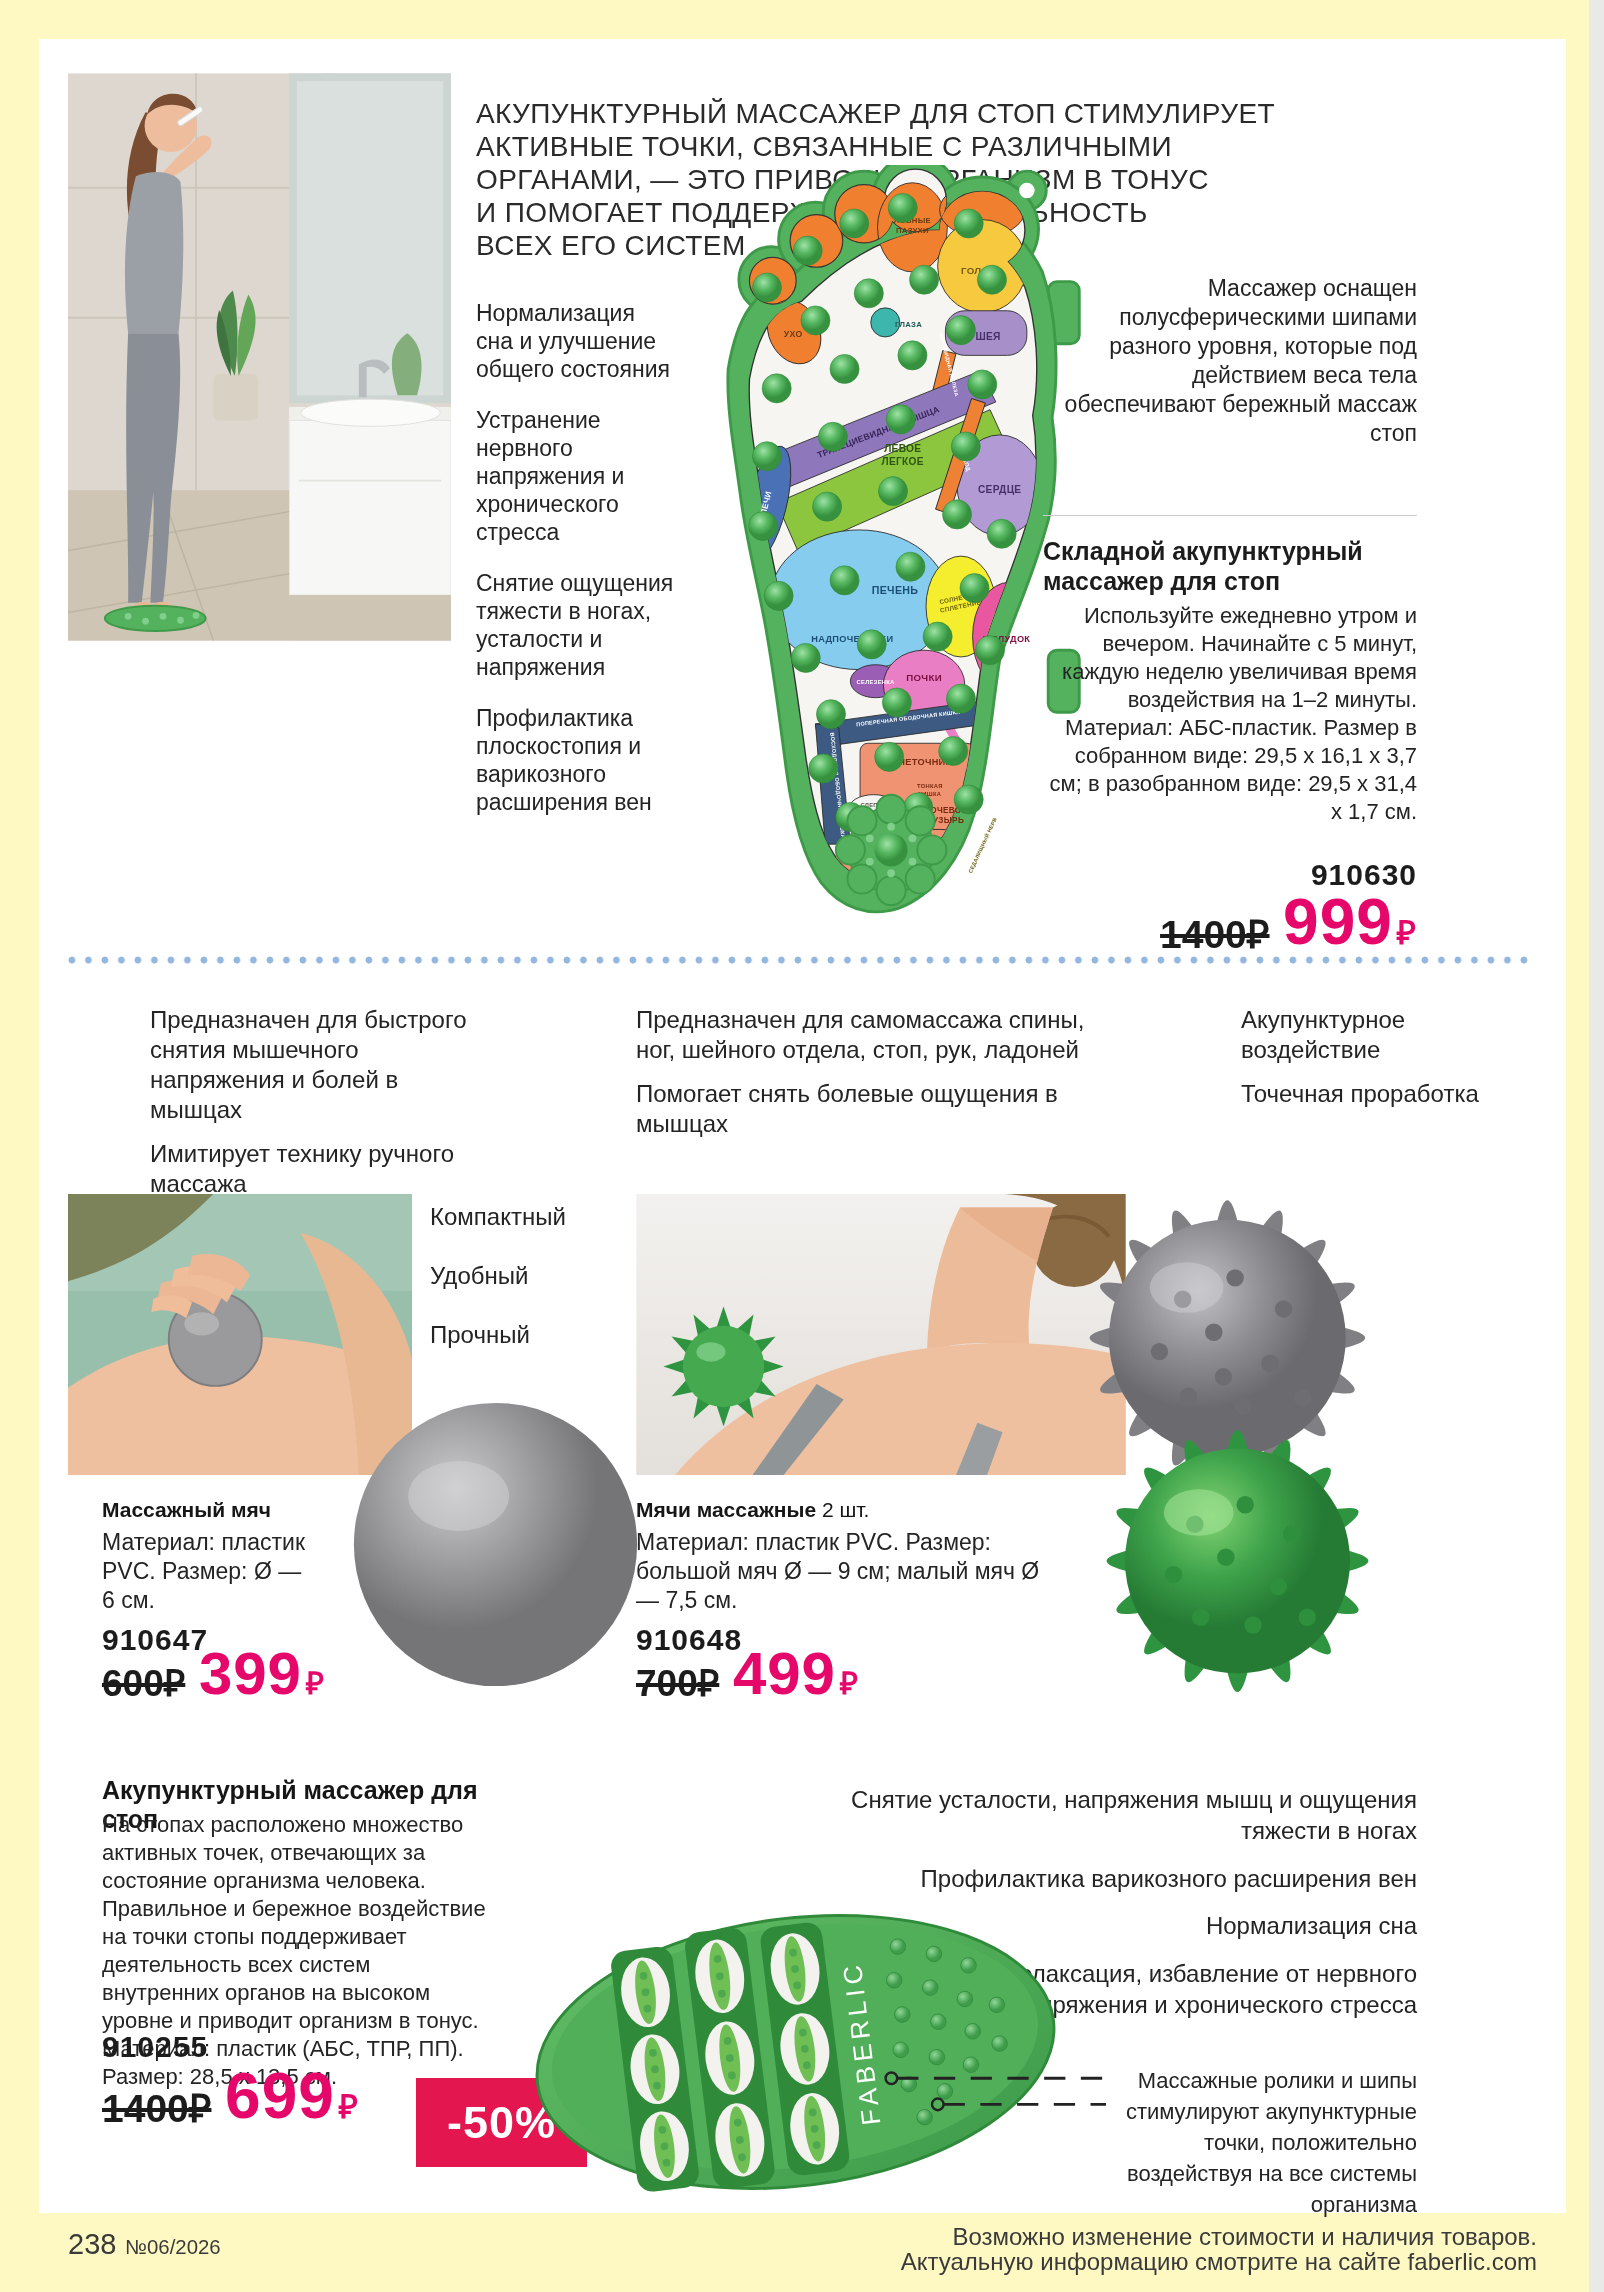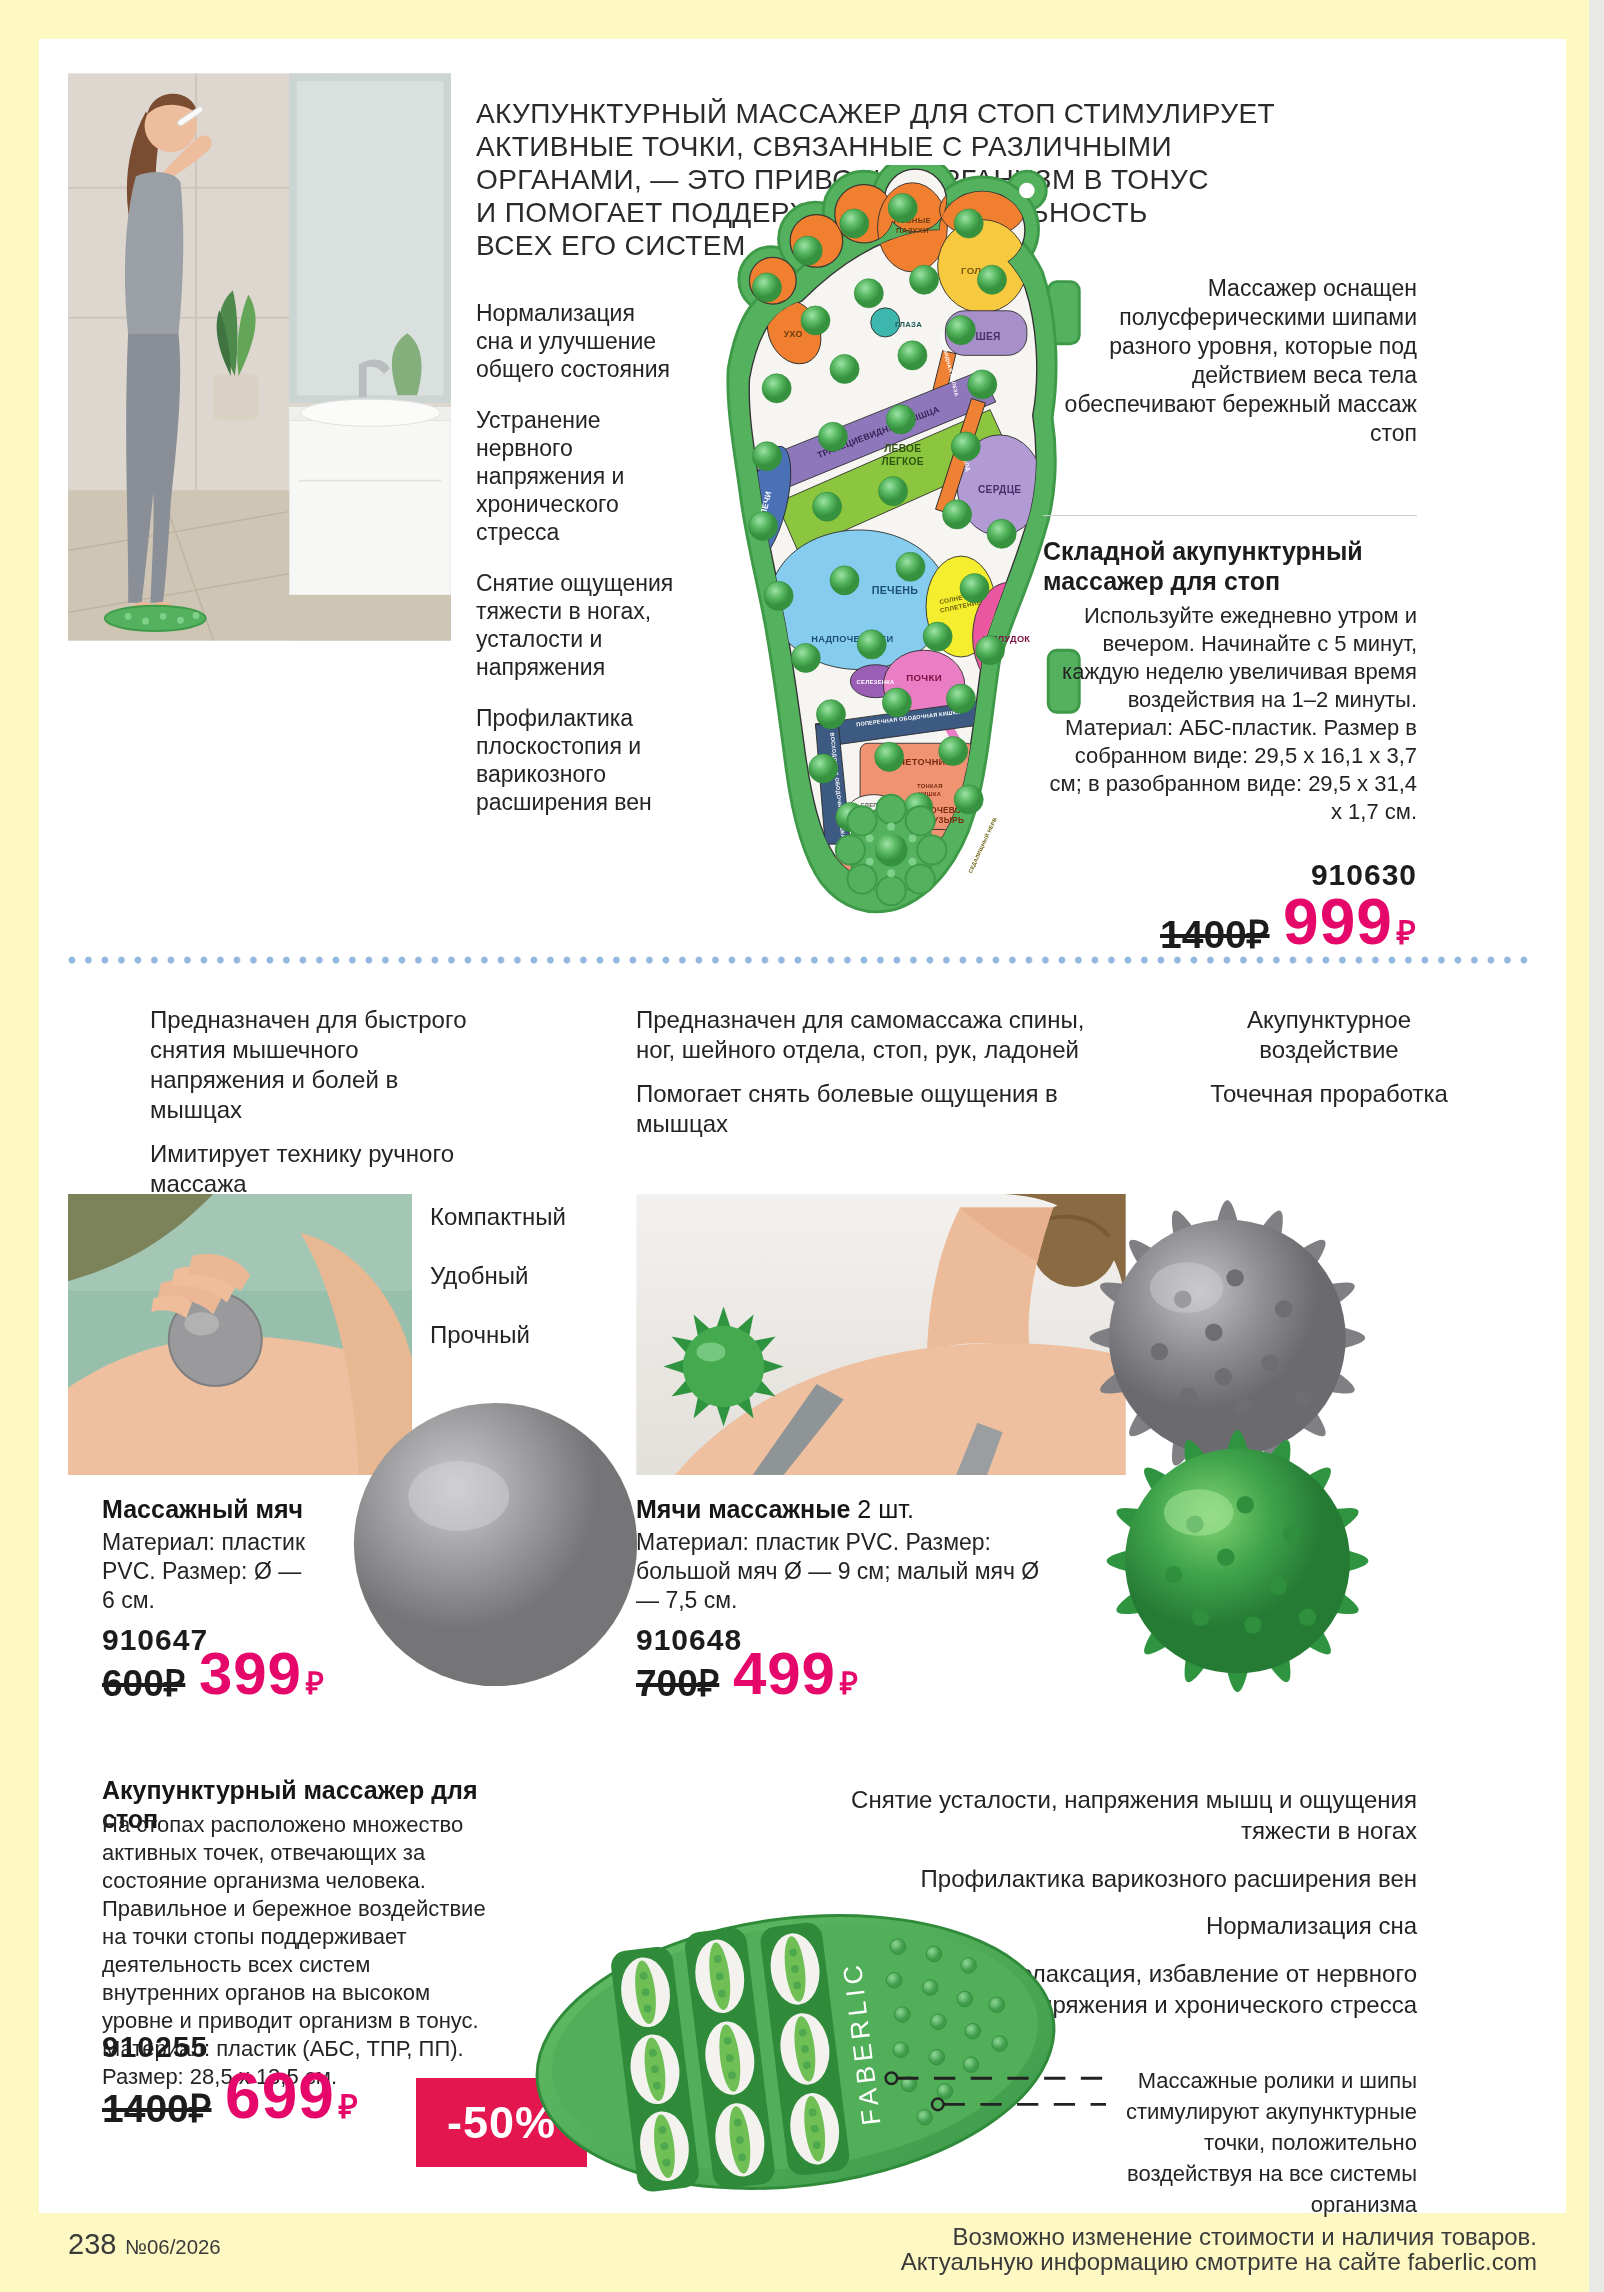--- a/index.html
+++ b/index.html
@@ -17,25 +17,25 @@
   .price-row{display:flex;align-items:flex-end;gap:13.6px;}
   .price-row.right{left:1004px;top:846px;width:374px;justify-content:flex-end;}
   .old-price{font-size:39px;font-weight:700;color:#1c1c1c;text-decoration:line-through;text-decoration-thickness:3.9px;}
   .new-price{font-size:64px;font-weight:700;color:#e6076b;letter-spacing:1px;}
   .new-price .cur{font-size:33px;font-weight:700;margin-left:3.9px;}
   .dots{left:29px;top:916px;width:1467px;height:9.7px;background-image:radial-gradient(circle at 3.9px 4.9px,#93b7de 3.1px,rgba(0,0,0,0) 3.7px);background-size:16.5px 9.7px;background-repeat:repeat-x;}
   .claim{font-size:24px;line-height:30px;color:#242424;}
   .claim p{margin:0 0 13.6px 0;}
   .c1{left:63px;top:966px;width:320px;margin-left:48px;}
   .c2{left:597px;top:966px;width:461px;}
-  .c3{left:1164px;top:966px;width:252px;text-align:center;}
+  .c3{left:1202px;top:966px;width:252px;}
   .features{left:391px;top:1163px;font-size:24px;line-height:29px;}
   .features div{margin-bottom:30px;}
   .prod-block{font-size:23px;line-height:29px;color:#242424;}
-  .prod-block .t{font-size:25px;font-weight:700;color:#161616;margin-bottom:3.9px;}
+  .prod-block .t{font-size:21px;font-weight:700;color:#161616;margin-bottom:3.9px;}
   .prod-block .t .qty{font-weight:400;}
   .prod-block .art{font-size:30px;font-weight:600;letter-spacing:1px;margin-top:9.7px;color:#1c1c1c;}
   .prod-block .price-row{margin-top:5.8px;}
   .p1{left:63px;top:1456px;width:208px;}
   .p2{left:597px;top:1456px;width:427px;}
   .bt-title{left:63px;top:1737px;width:417px;font-size:25px;font-weight:700;color:#161616;}
   .bt-desc{left:63px;top:1772px;width:386px;font-size:22px;line-height:28px;}
   .bt-art{left:63px;top:1991px;font-size:30px;font-weight:600;letter-spacing:1px;color:#1c1c1c;}
   .bt-price{left:63px;top:2020px;}
   .badge{left:377px;top:2039px;width:171px;height:89px;background:#e3164f;color:#ffffff;display:flex;align-items:center;justify-content:center;font-size:45px;font-weight:700;letter-spacing:1px;}

